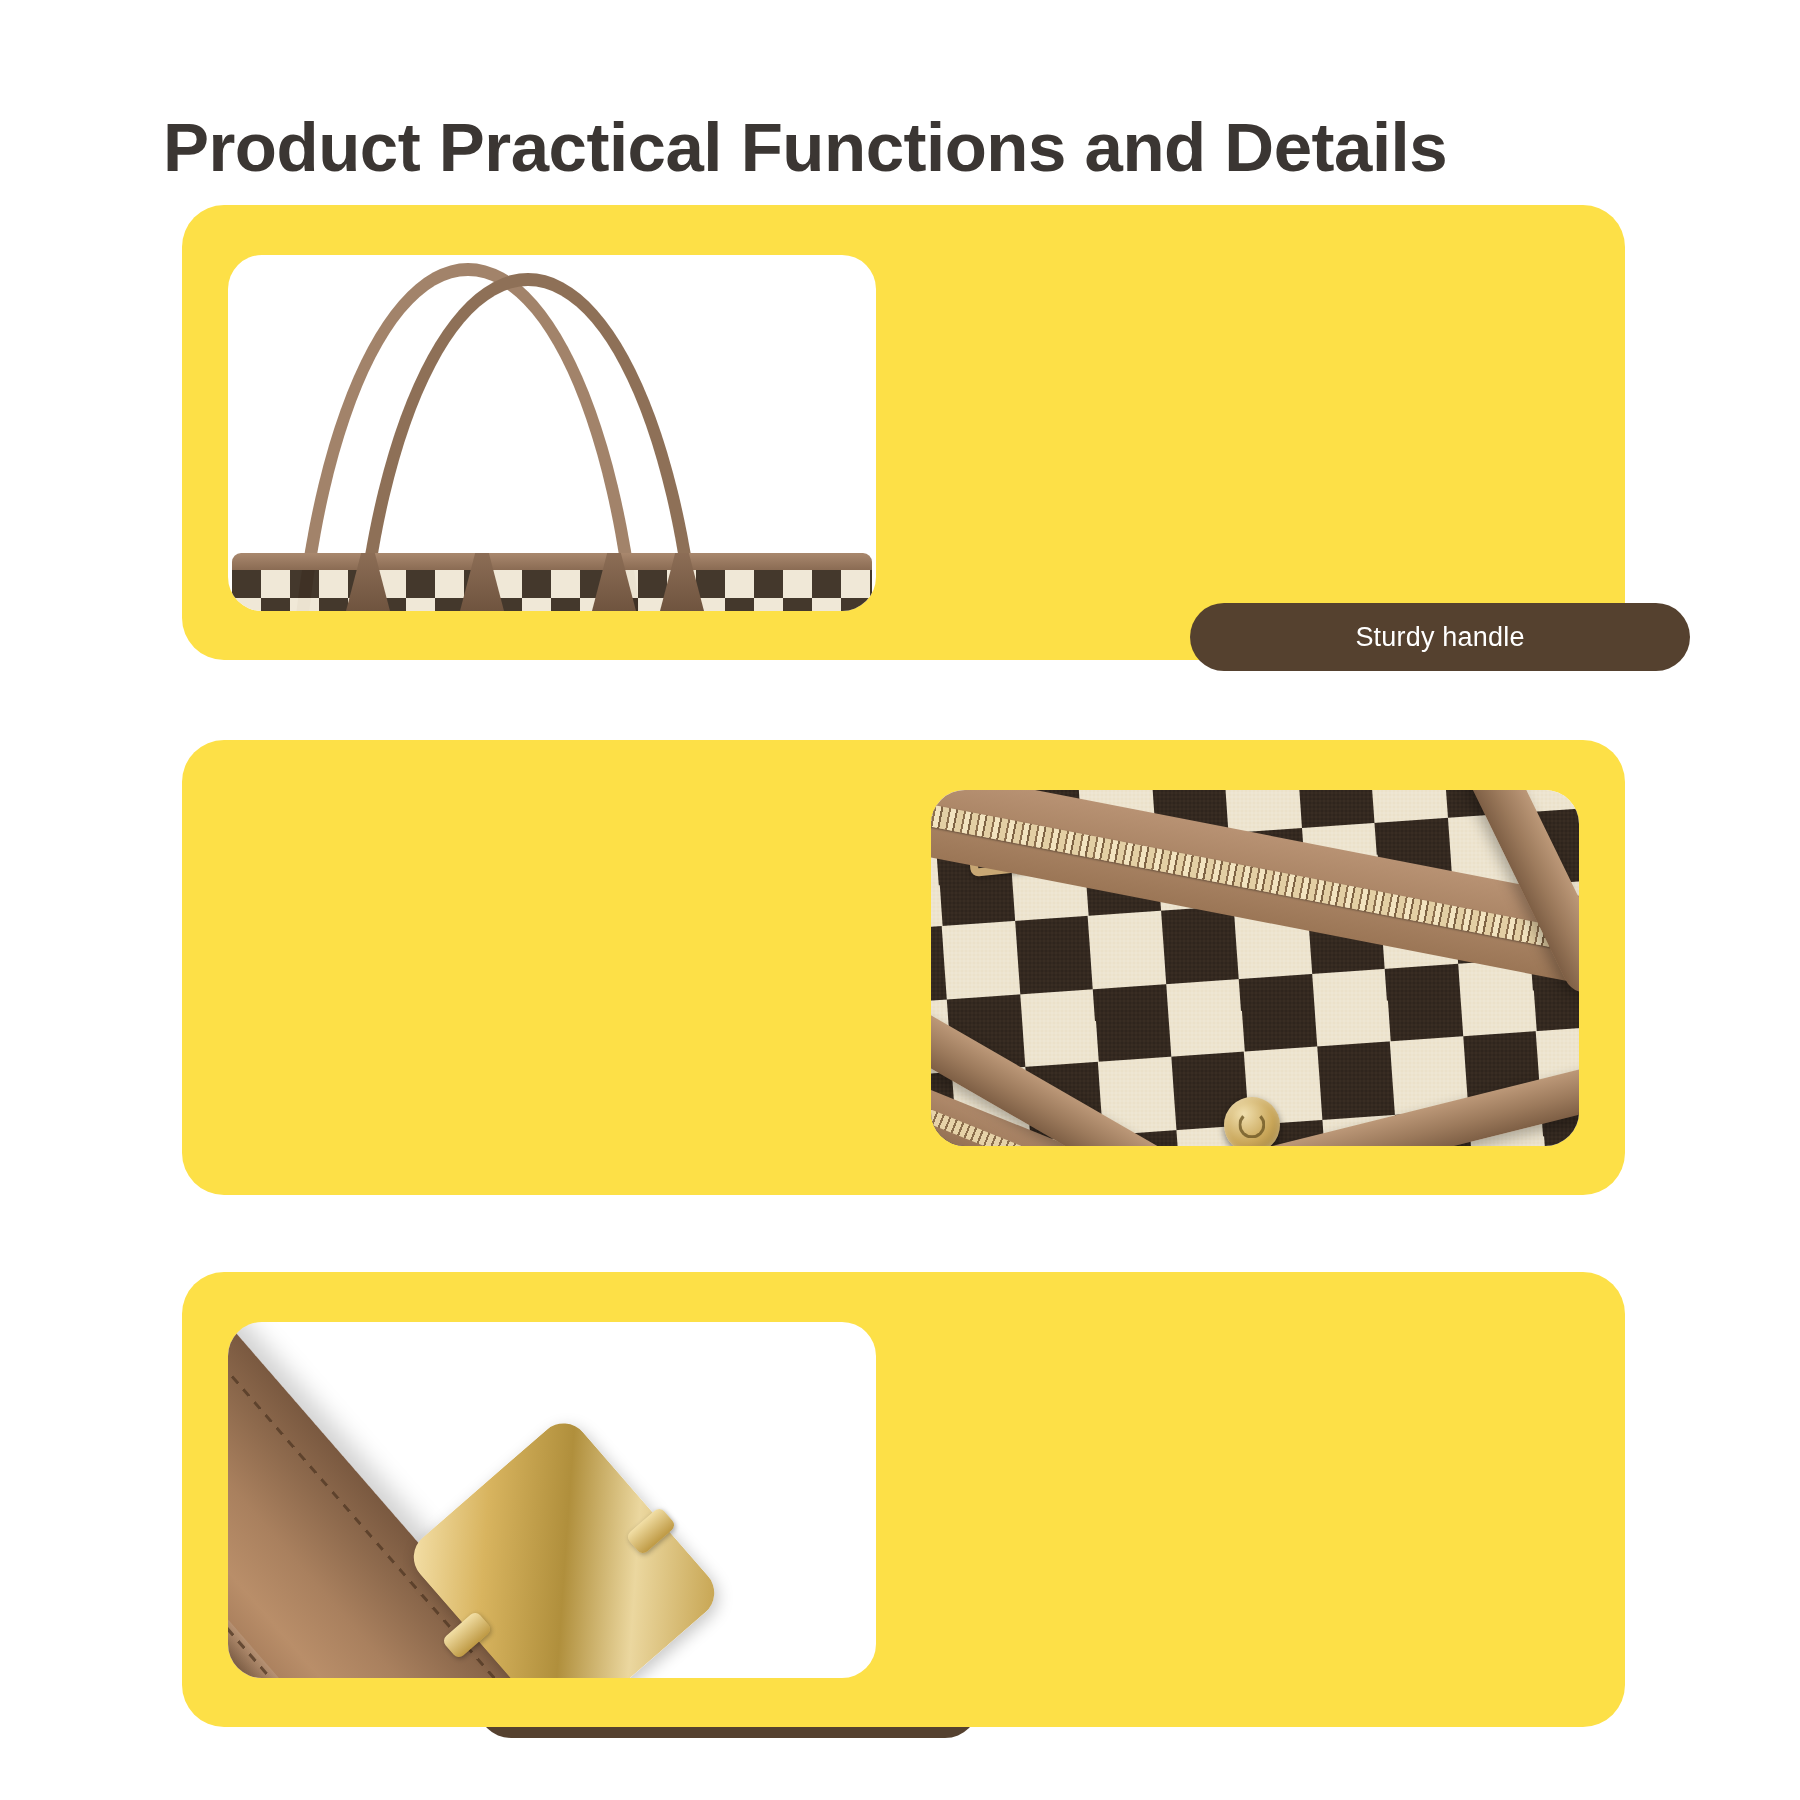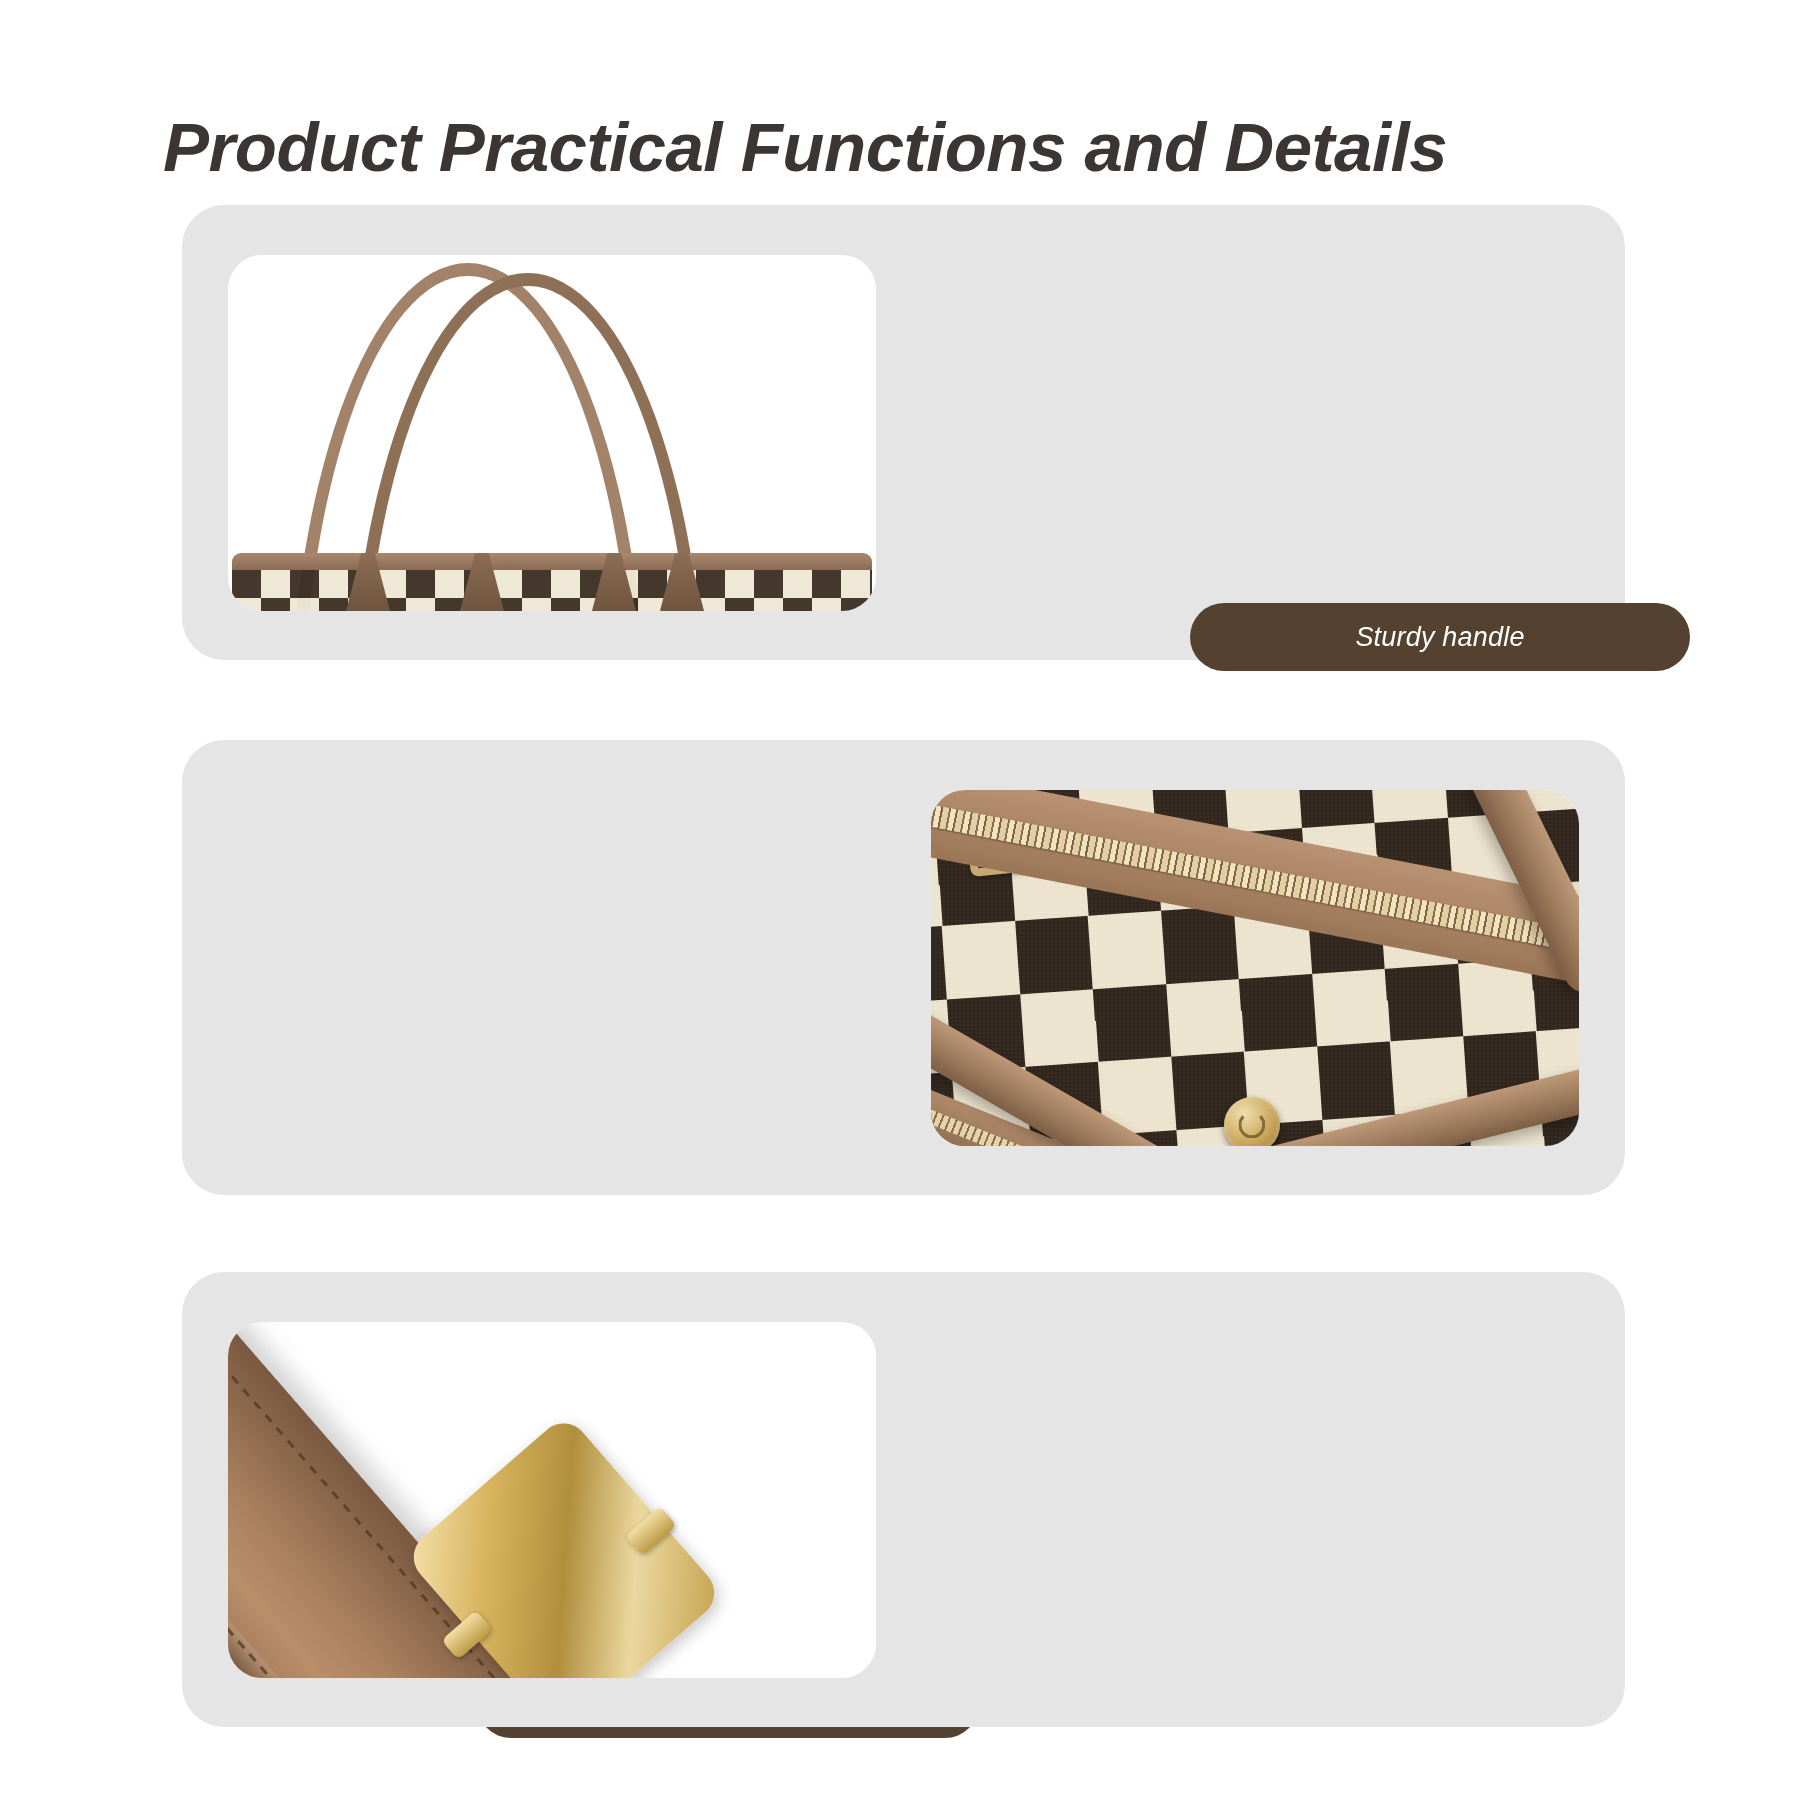--- a/index.html
+++ b/index.html
@@ -6,42 +6,42 @@
   html,body{margin:0;padding:0;}
   body{
     width:1800px;height:1800px;
     background:#FFFFFF;
     font-family:"Liberation Sans","DejaVu Sans",sans-serif;
     overflow:hidden;
     position:relative;
   }
   .page{
     position:absolute;inset:0;
-    width:1800px;height:1800px;font-style:italic;
+    width:1800px;height:1800px;
   }
 
   
   .page-title{
     position:absolute;
     left:163px; top:62px;
     width:1500px;
     font-size:69px;
     font-weight:700;
     letter-spacing:-0.5px;
     color:#3B3633;
     line-height:1.15;
     white-space:nowrap;
   }
 
   
   .card{
     position:absolute;
     left:182px;
     width:1443px;
-    background:#e5e5e5;
+    background:#fde047;
     border-radius:42px;
   }
   #card-1{ top:205px;  height:455px; }
   #card-2{ top:740px;  height:455px; }
   #card-3{ top:1272px; height:455px; }
 
   
   .img-panel{
     position:absolute;
     top:50px;

